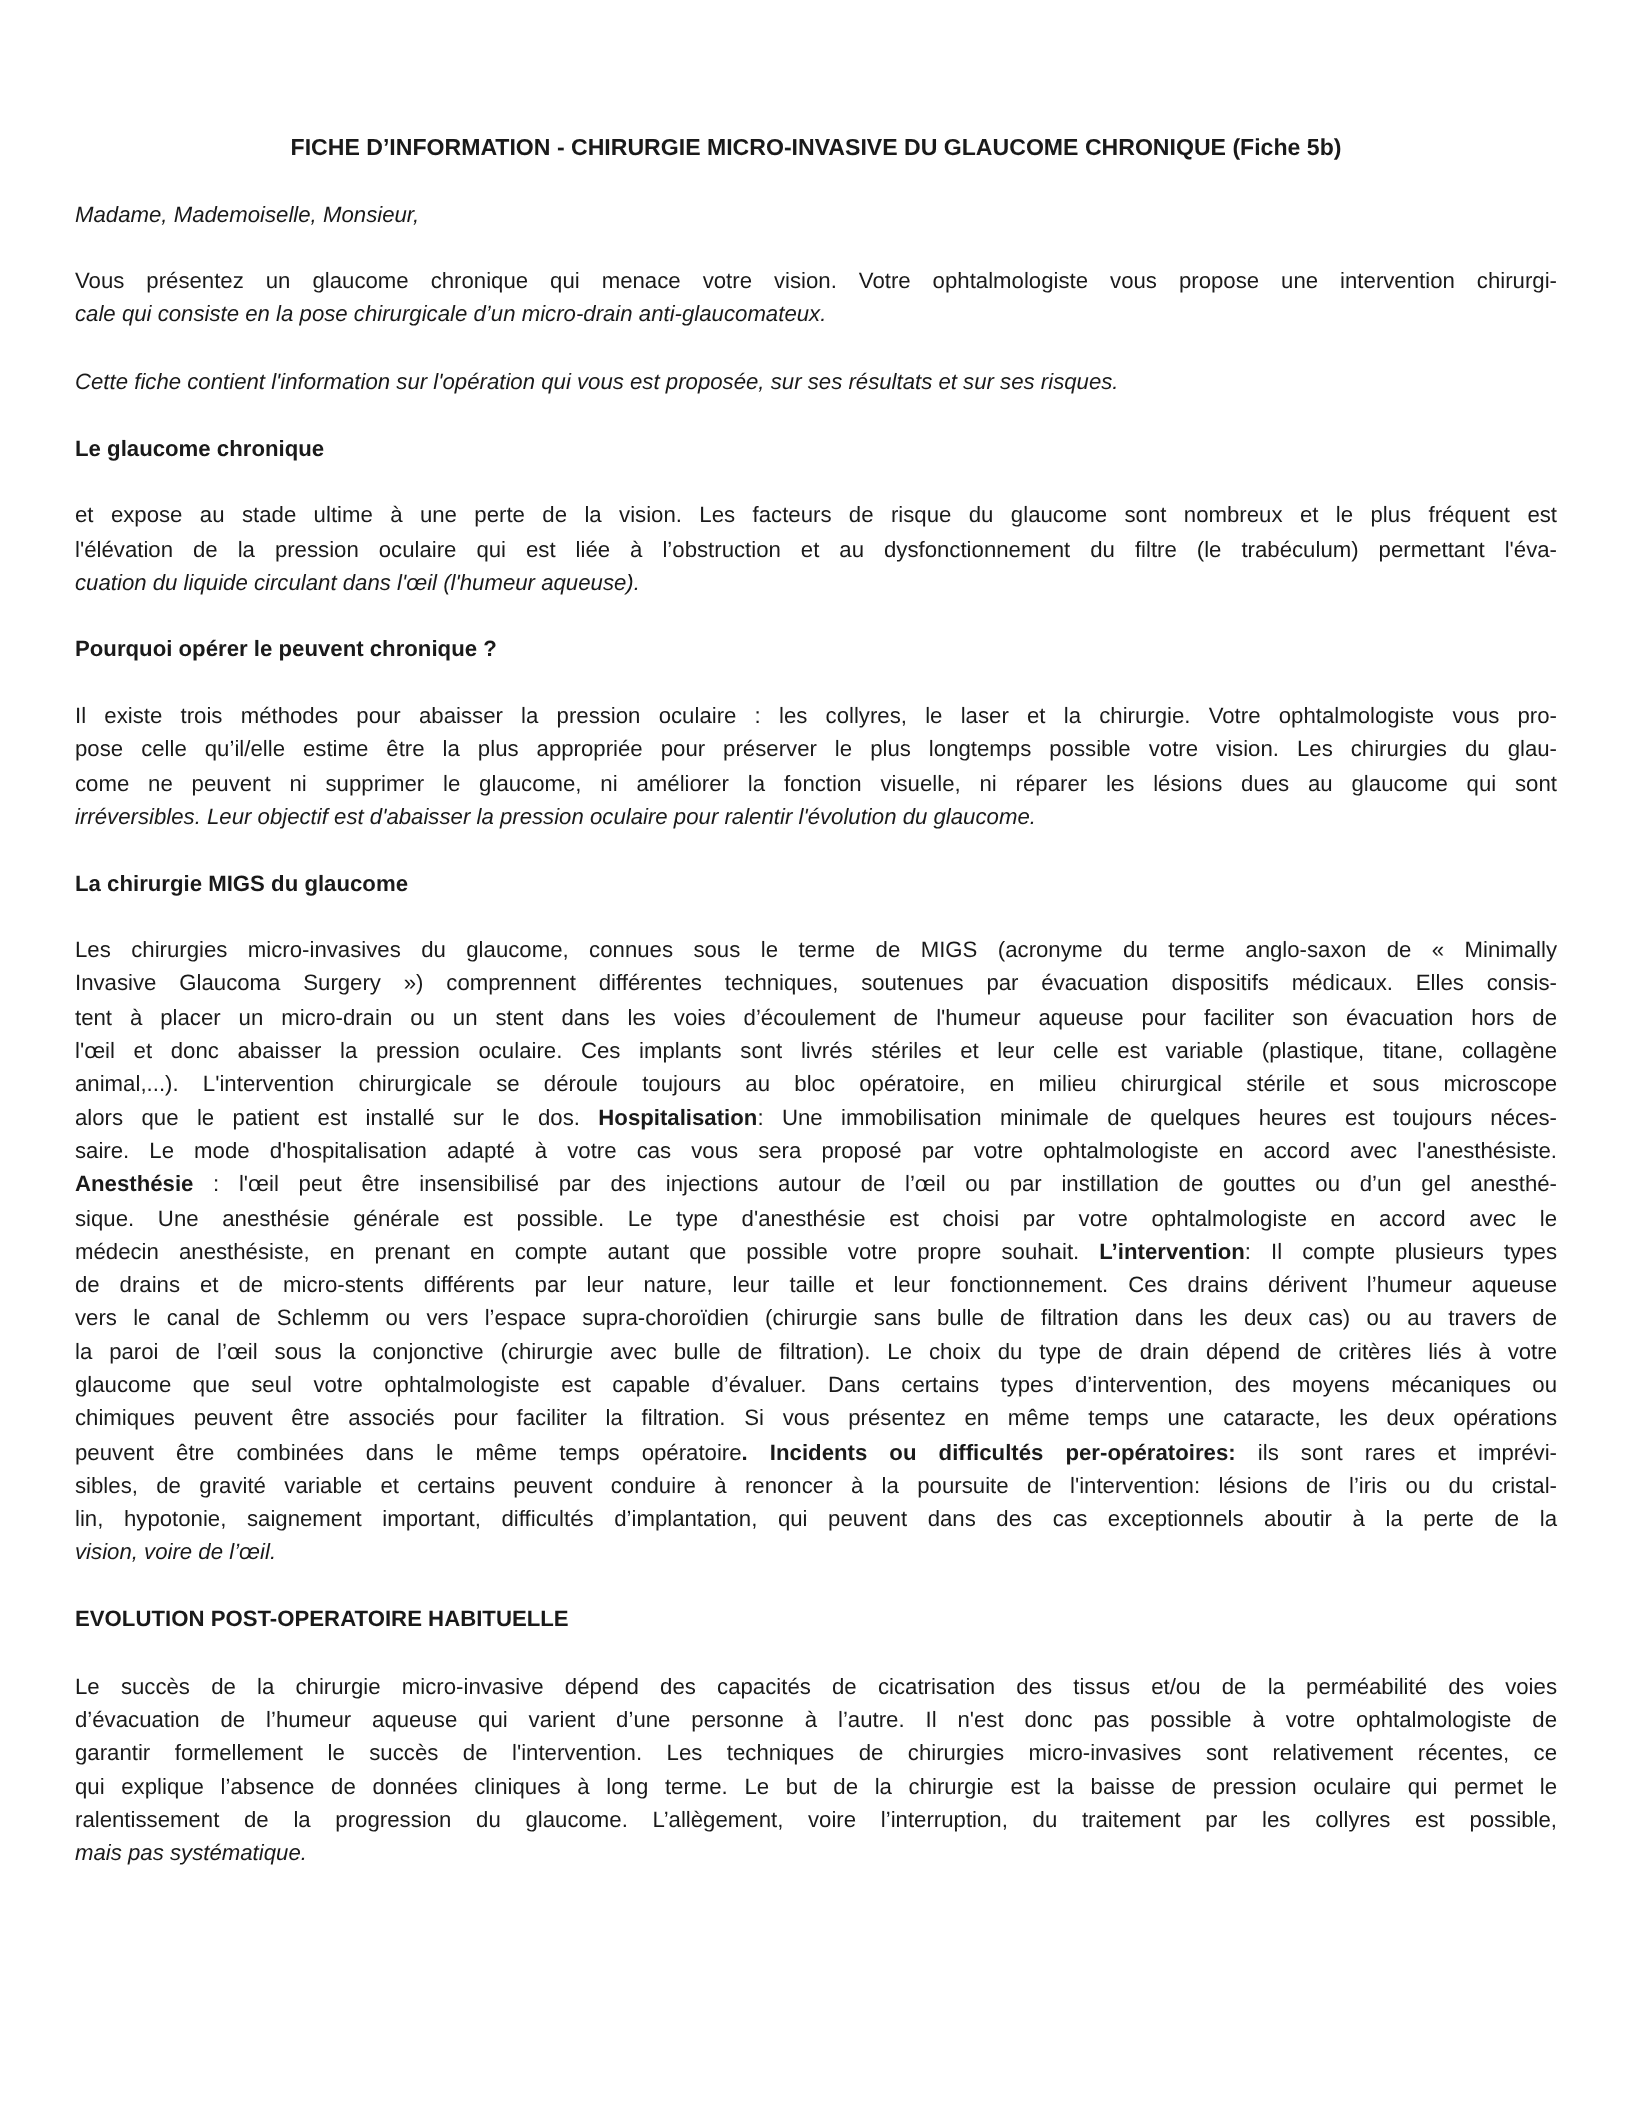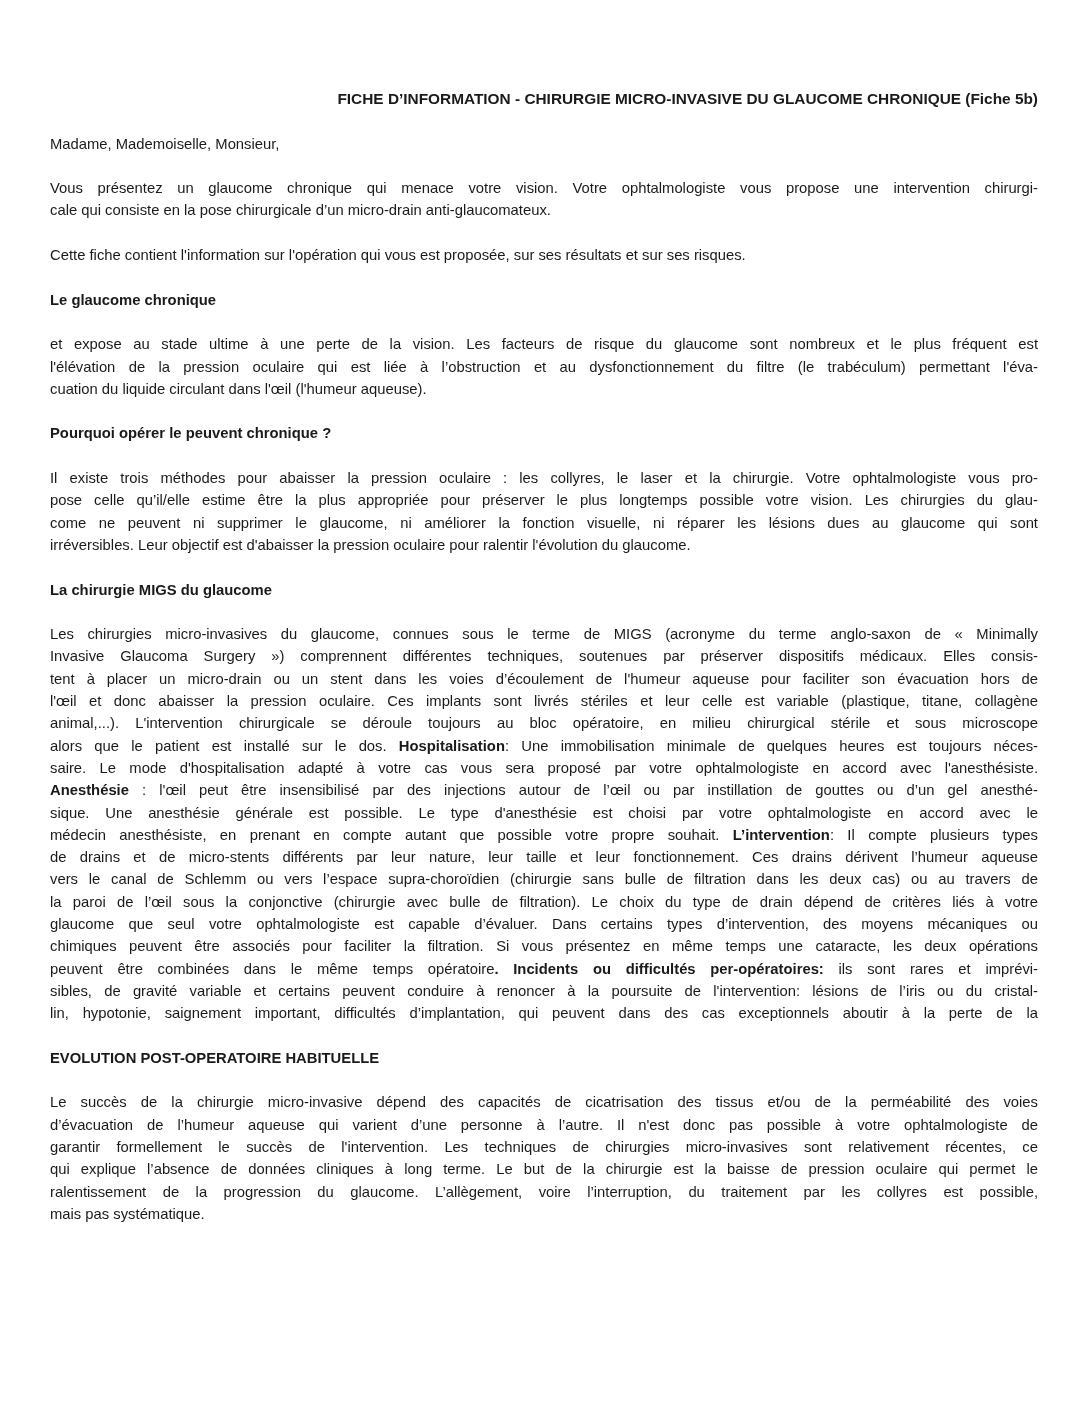--- a/index.html
+++ b/index.html
@@ -13,38 +13,39 @@
     min-height: 1408px;
     box-sizing: border-box;
     background: #ffffff;
     padding: 88px 50px 40px 50px;
     font-family: "Liberation Sans", "DejaVu Sans", sans-serif;
     font-size: 14.8px;
     line-height: 22.3px;
     color: #1a1a1a;
   }
   .title {
-    text-align: right;
+    text-align: center;
     font-weight: bold;
     font-size: 15.4px;
     margin-bottom: 22.3px;
   }
   .heading {
     font-weight: bold;
     margin-bottom: 22.3px;
   }
   .para {
     margin-bottom: 22.3px;
   }
   .pline {
     text-align: justify;
     text-align-last: justify;
   }
   .pline.last {
     text-align-last: left;
+    font-style: italic;
   }
   [data-name="heading-evolution-post-operatoire"] {
     margin-top: 20px;
   }
   b { font-weight: bold; }
 </style>
 </head>
 <body>
 
 <div class="page" data-name="document-page">
@@ -69,37 +70,38 @@
       <div class="heading" data-name="heading-pourquoi-operer">Pourquoi opérer le peuvent chronique ?</div>
       <div class="para" data-name="pourquoi-operer-paragraph">
         <div class="pline" data-name="pourquoi-operer-paragraph-line"><span>Il existe trois méthodes pour abaisser la pression oculaire : les collyres, le laser et la chirurgie. Votre ophtalmologiste vous pro-</span></div>
         <div class="pline" data-name="pourquoi-operer-paragraph-line"><span>pose celle qu’il/elle estime être la plus appropriée pour préserver le plus longtemps possible votre vision. Les chirurgies du glau-</span></div>
         <div class="pline" data-name="pourquoi-operer-paragraph-line"><span>come ne peuvent ni supprimer le glaucome, ni améliorer la fonction visuelle, ni réparer les lésions dues au glaucome qui sont</span></div>
         <div class="pline last" data-name="pourquoi-operer-paragraph-line"><span>irréversibles. Leur objectif est d'abaisser la pression oculaire pour ralentir l'évolution du glaucome.</span></div>
       </div>
       <div class="heading" data-name="heading-chirurgie-migs">La chirurgie MIGS du glaucome</div>
       <div class="para" data-name="chirurgie-migs-paragraph">
         <div class="pline" data-name="chirurgie-migs-paragraph-line"><span>Les chirurgies micro-invasives du glaucome, connues sous le terme de MIGS (acronyme du terme anglo-saxon de « Minimally</span></div>
-        <div class="pline" data-name="chirurgie-migs-paragraph-line"><span>Invasive Glaucoma Surgery ») comprennent différentes techniques, soutenues par préserver dispositifs médicaux. Elles consis-</span></div>
+        <div class="pline" data-name="chirurgie-migs-paragraph-line"><span>Invasive Glaucoma Surgery ») comprennent différentes techniques, soutenues par évacuation dispositifs médicaux. Elles consis-</span></div>
         <div class="pline" data-name="chirurgie-migs-paragraph-line"><span>tent à placer un micro-drain ou un stent dans les voies d’écoulement de l'humeur aqueuse pour faciliter son évacuation hors de</span></div>
         <div class="pline" data-name="chirurgie-migs-paragraph-line"><span>l'œil et donc abaisser la pression oculaire. Ces implants sont livrés stériles et leur celle est variable (plastique, titane, collagène</span></div>
         <div class="pline" data-name="chirurgie-migs-paragraph-line"><span>animal,...). L'intervention chirurgicale se déroule toujours au bloc opératoire, en milieu chirurgical stérile et sous microscope</span></div>
         <div class="pline" data-name="chirurgie-migs-paragraph-line"><span>alors que le patient est installé sur le dos. </span><b>Hospitalisation</b><span>: Une immobilisation minimale de quelques heures est toujours néces-</span></div>
         <div class="pline" data-name="chirurgie-migs-paragraph-line"><span>saire. Le mode d'hospitalisation adapté à votre cas vous sera proposé par votre ophtalmologiste en accord avec l'anesthésiste.</span></div>
         <div class="pline" data-name="chirurgie-migs-paragraph-line"><b>Anesthésie</b><span> : l'œil peut être insensibilisé par des injections autour de l’œil ou par instillation de gouttes ou d’un gel anesthé-</span></div>
         <div class="pline" data-name="chirurgie-migs-paragraph-line"><span>sique. Une anesthésie générale est possible. Le type d'anesthésie est choisi par votre ophtalmologiste en accord avec le</span></div>
         <div class="pline" data-name="chirurgie-migs-paragraph-line"><span>médecin anesthésiste, en prenant en compte autant que possible votre propre souhait. </span><b>L’intervention</b><span>: Il compte plusieurs types</span></div>
         <div class="pline" data-name="chirurgie-migs-paragraph-line"><span>de drains et de micro-stents différents par leur nature, leur taille et leur fonctionnement. Ces drains dérivent l’humeur aqueuse</span></div>
         <div class="pline" data-name="chirurgie-migs-paragraph-line"><span>vers le canal de Schlemm ou vers l’espace supra-choroïdien (chirurgie sans bulle de filtration dans les deux cas) ou au travers de</span></div>
         <div class="pline" data-name="chirurgie-migs-paragraph-line"><span>la paroi de l’œil sous la conjonctive (chirurgie avec bulle de filtration). Le choix du type de drain dépend de critères liés à votre</span></div>
         <div class="pline" data-name="chirurgie-migs-paragraph-line"><span>glaucome que seul votre ophtalmologiste est capable d’évaluer. Dans certains types d’intervention, des moyens mécaniques ou</span></div>
         <div class="pline" data-name="chirurgie-migs-paragraph-line"><span>chimiques peuvent être associés pour faciliter la filtration. Si vous présentez en même temps une cataracte, les deux opérations</span></div>
         <div class="pline" data-name="chirurgie-migs-paragraph-line"><span>peuvent être combinées dans le même temps opératoire</span><b>. Incidents ou difficultés per-opératoires:</b><span> ils sont rares et imprévi-</span></div>
         <div class="pline" data-name="chirurgie-migs-paragraph-line"><span>sibles, de gravité variable et certains peuvent conduire à renoncer à la poursuite de l'intervention: lésions de l’iris ou du cristal-</span></div>
         <div class="pline" data-name="chirurgie-migs-paragraph-line"><span>lin, hypotonie, saignement important, difficultés d’implantation, qui peuvent dans des cas exceptionnels aboutir à la perte de la</span></div>
+        <div class="pline last" data-name="chirurgie-migs-paragraph-line"><span>vision, voire de l’œil.</span></div>
       </div>
       <div class="heading" data-name="heading-evolution-post-operatoire">EVOLUTION POST-OPERATOIRE HABITUELLE</div>
       <div class="para" data-name="evolution-paragraph">
         <div class="pline" data-name="evolution-paragraph-line"><span>Le succès de la chirurgie micro-invasive dépend des capacités de cicatrisation des tissus et/ou de la perméabilité des voies</span></div>
         <div class="pline" data-name="evolution-paragraph-line"><span>d’évacuation de l’humeur aqueuse qui varient d’une personne à l’autre. Il n'est donc pas possible à votre ophtalmologiste de</span></div>
         <div class="pline" data-name="evolution-paragraph-line"><span>garantir formellement le succès de l'intervention. Les techniques de chirurgies micro-invasives sont relativement récentes, ce</span></div>
         <div class="pline" data-name="evolution-paragraph-line"><span>qui explique l’absence de données cliniques à long terme. Le but de la chirurgie est la baisse de pression oculaire qui permet le</span></div>
         <div class="pline" data-name="evolution-paragraph-line"><span>ralentissement de la progression du glaucome. L’allègement, voire l’interruption, du traitement par les collyres est possible,</span></div>
         <div class="pline last" data-name="evolution-paragraph-line"><span>mais pas systématique.</span></div>
       </div>

